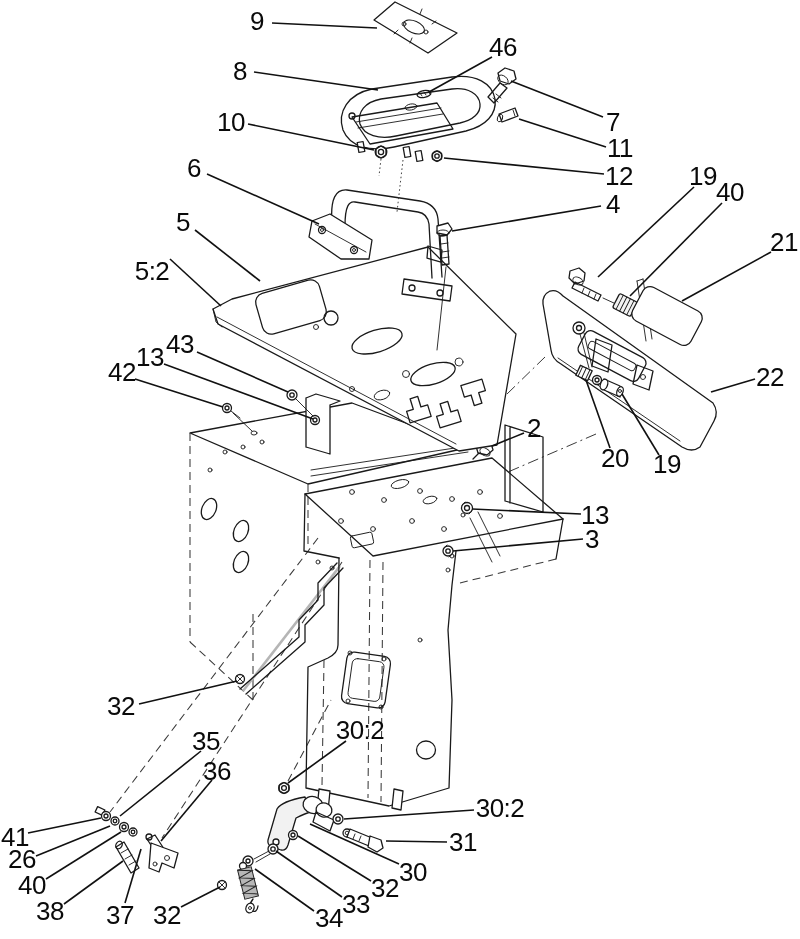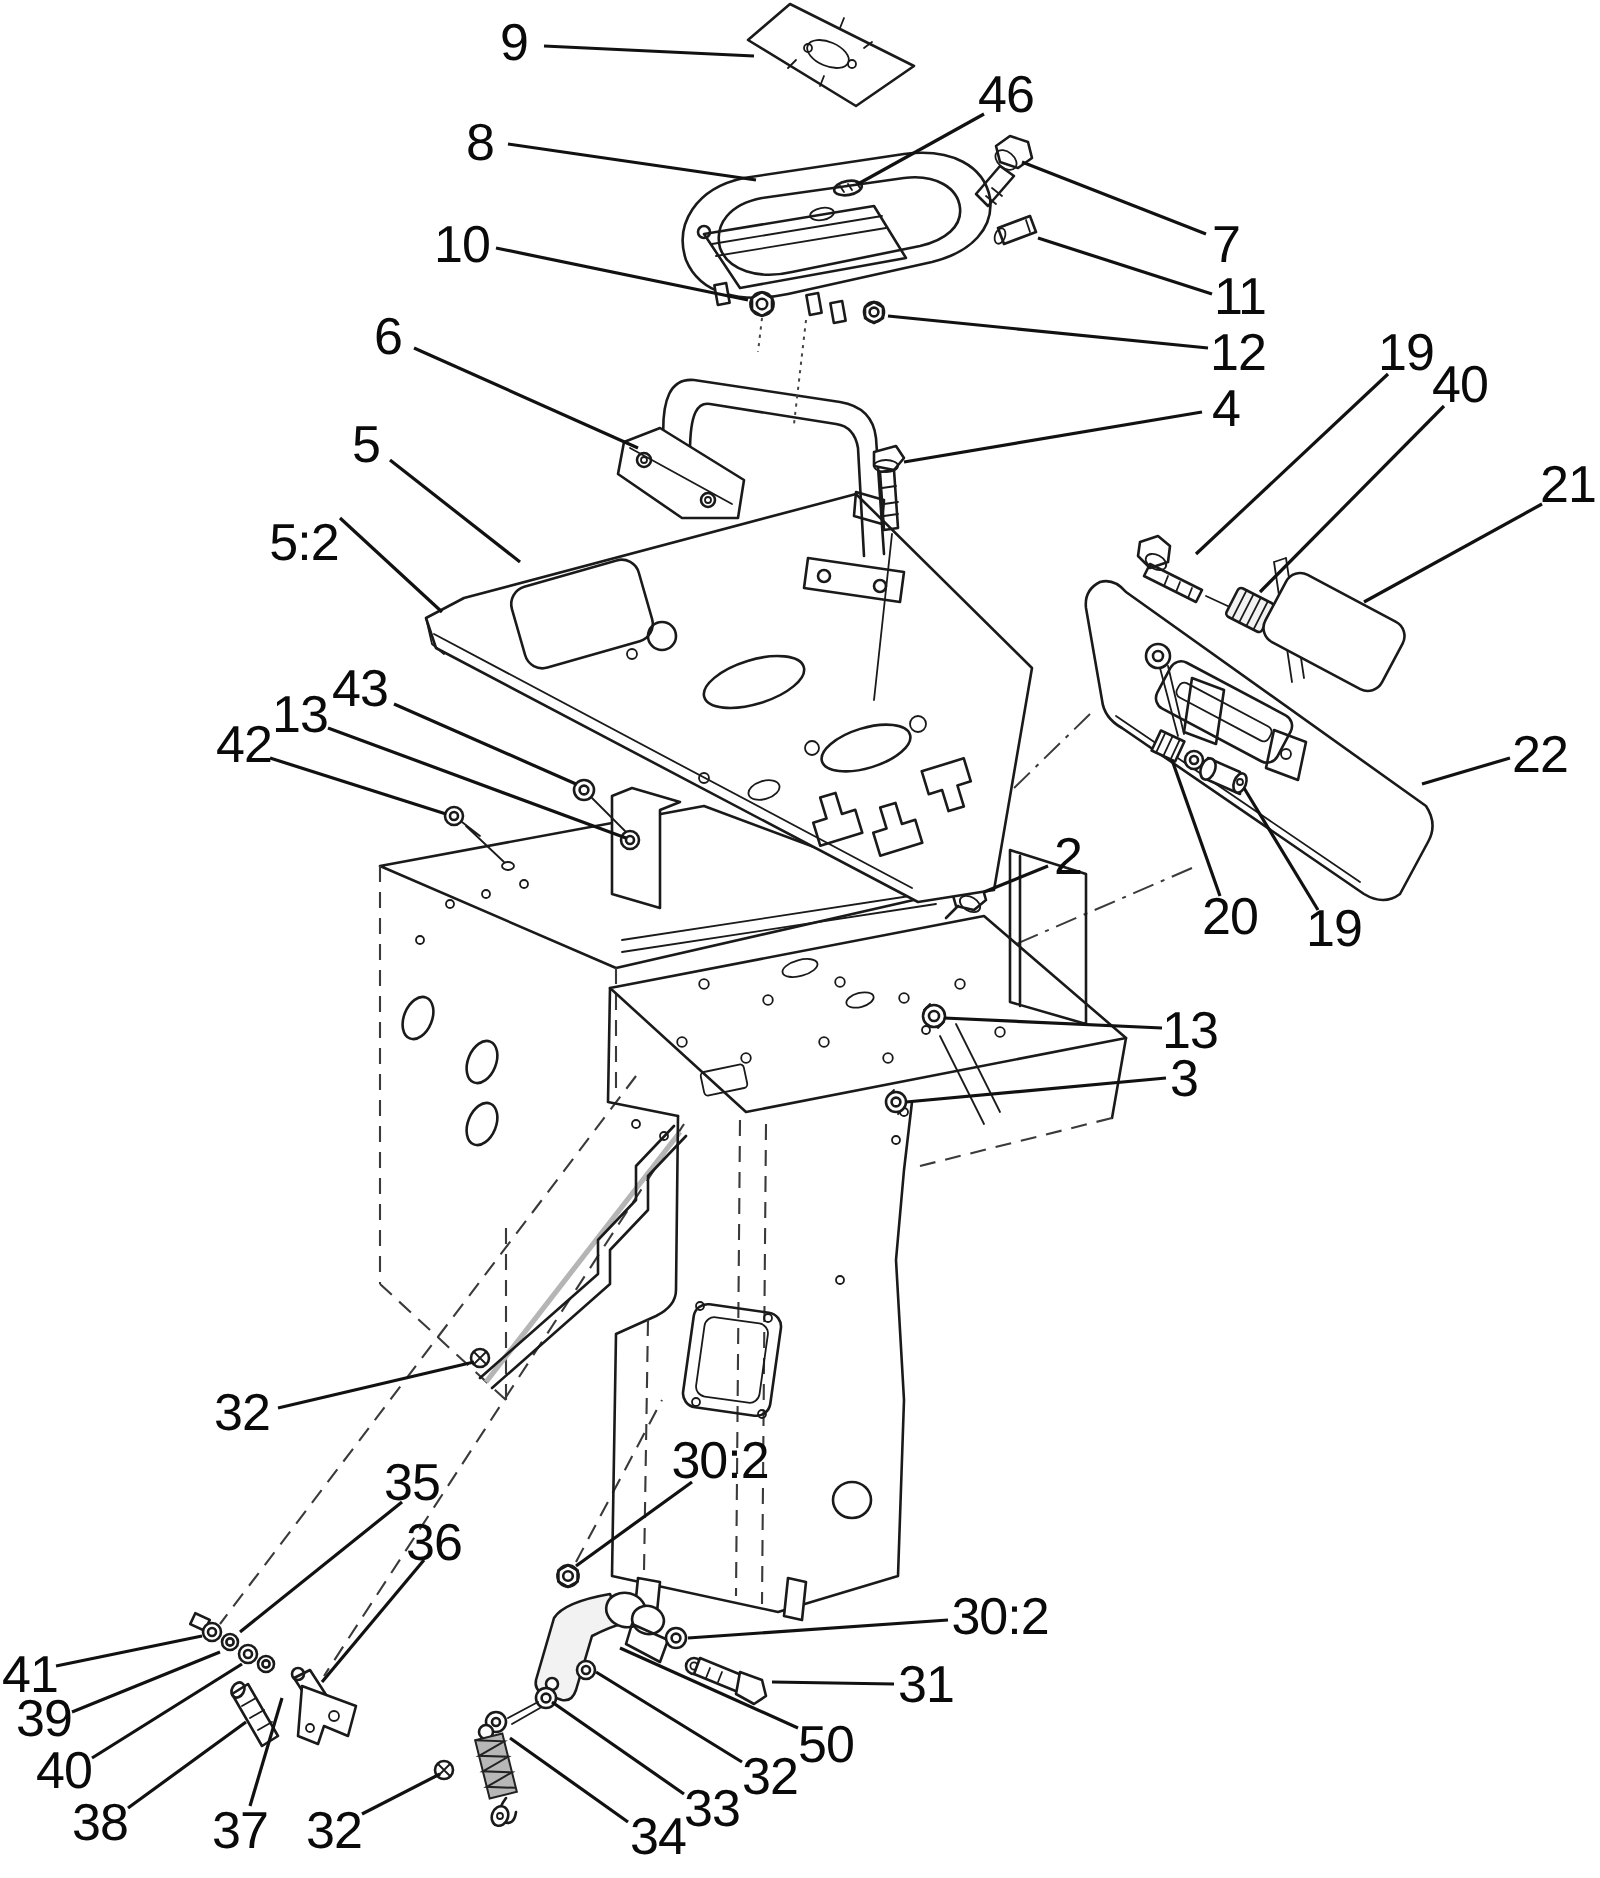--- a/index.html
+++ b/index.html
@@ -398,24 +398,24 @@
       <div class="callout" style="left: 180px; top: 344px;">43</div>
       <div class="callout" style="left: 534px; top: 428px;">2</div>
       <div class="callout" style="left: 595px; top: 515px;">13</div>
       <div class="callout" style="left: 592px; top: 539px;">3</div>
       <div class="callout" style="left: 121px; top: 706px;">32</div>
       <div class="callout" style="left: 206px; top: 741px;">35</div>
       <div class="callout" style="left: 217px; top: 771px;">36</div>
       <div class="callout" style="left: 360px; top: 730px;">30:2</div>
       <div class="callout" style="left: 500px; top: 808px;">30:2</div>
       <div class="callout" style="left: 463px; top: 842px;">31</div>
-      <div class="callout" style="left: 413px; top: 872px;">50</div>
+      <div class="callout" style="left: 413px; top: 872px;">30</div>
       <div class="callout" style="left: 385px; top: 888px;">32</div>
       <div class="callout" style="left: 356px; top: 904px;">33</div>
       <div class="callout" style="left: 329px; top: 918px;">34</div>
       <div class="callout" style="left: 15px; top: 837px;">41</div>
-      <div class="callout" style="left: 22px; top: 859px;">39</div>
+      <div class="callout" style="left: 22px; top: 859px;">26</div>
       <div class="callout" style="left: 32px; top: 885px;">40</div>
       <div class="callout" style="left: 50px; top: 911px;">38</div>
       <div class="callout" style="left: 120px; top: 915px;">37</div>
       <div class="callout" style="left: 167px; top: 915px;">32</div>
     </div>
 </div>
 
 </body></html>

